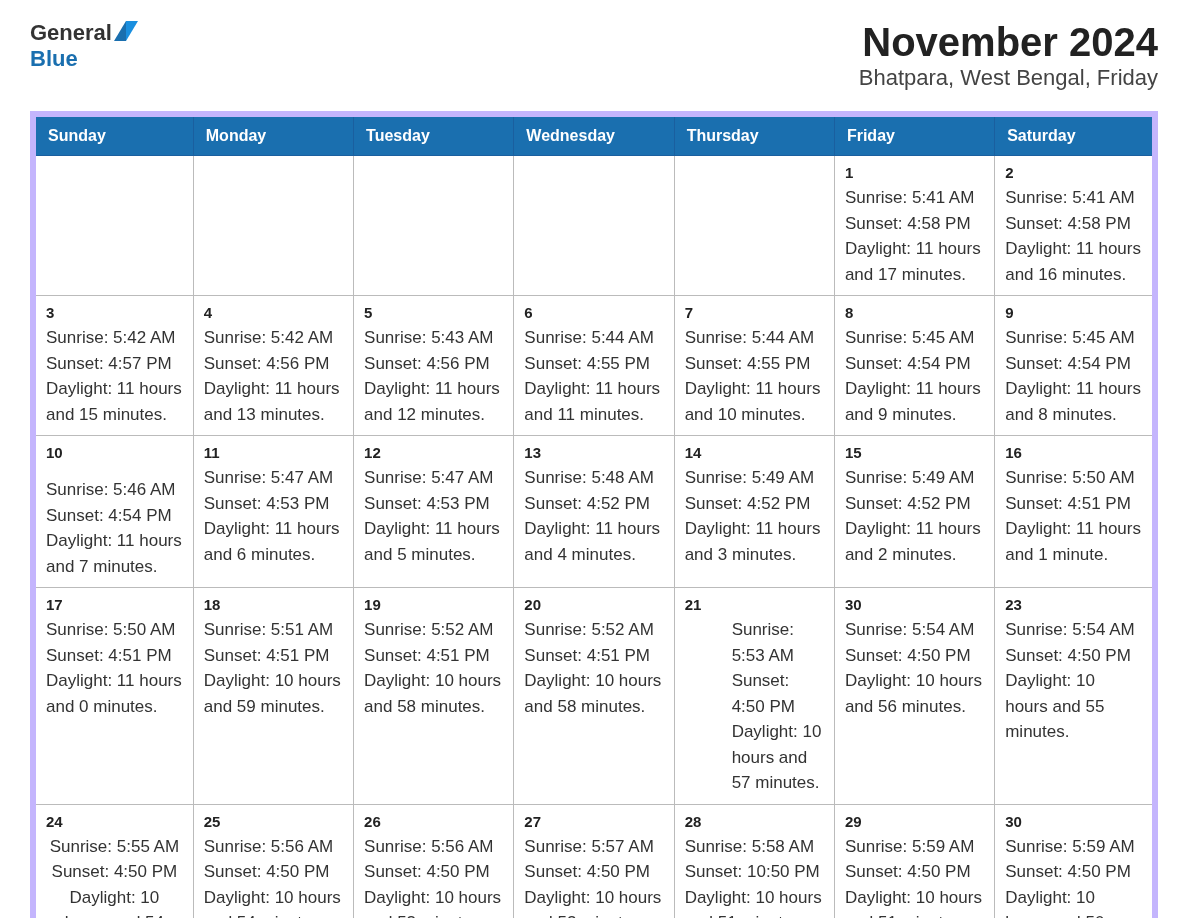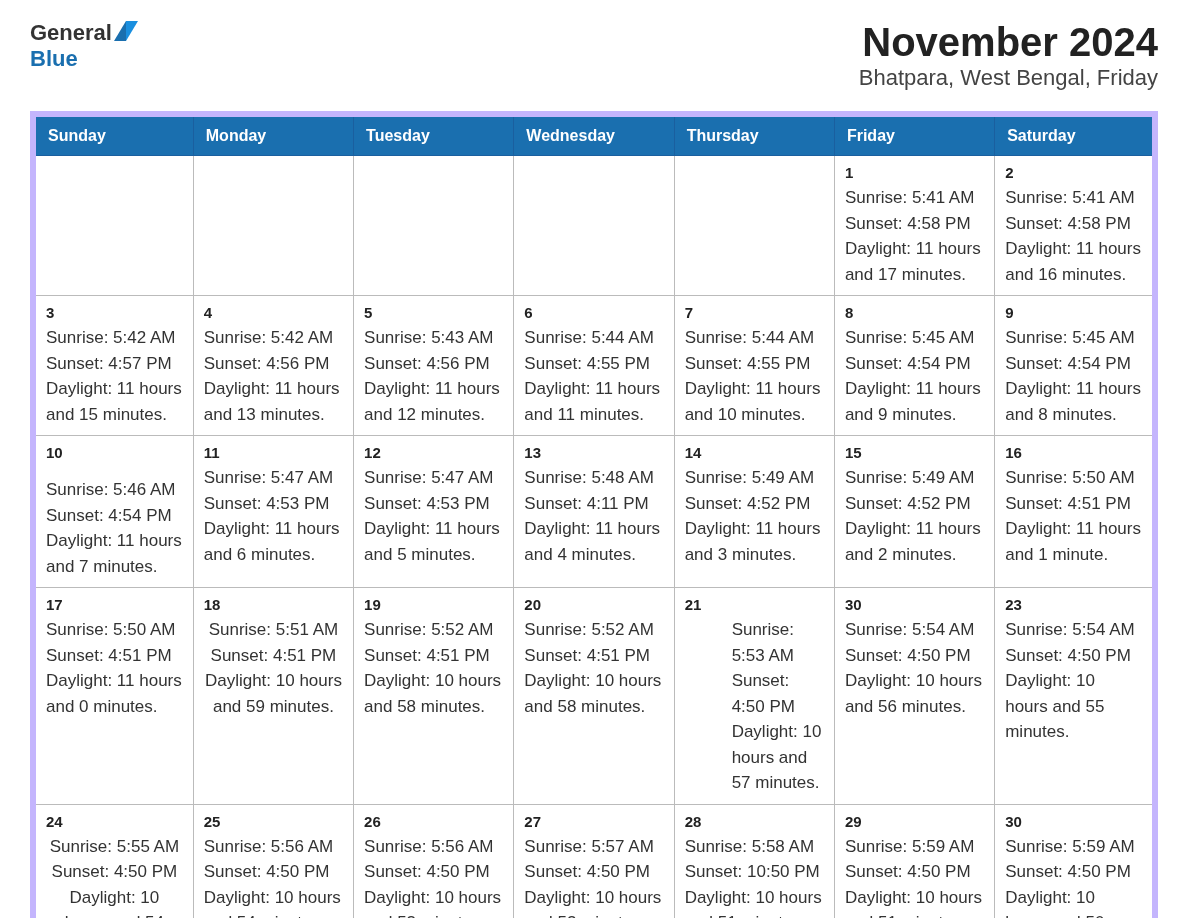--- a/index.html
+++ b/index.html
@@ -222,21 +222,21 @@
         </td>
         <td>
           <div class="day-number">12</div>
           <div class="day-info" style="white-space: pre-line;">Sunrise: 5:47 AM
 Sunset: 4:53 PM
 Daylight: 11 hours and 5 minutes.</div>
         </td>
         <td>
           <div class="day-number">13</div>
           <div class="day-info" style="white-space: pre-line;">Sunrise: 5:48 AM
-Sunset: 4:11 PM
+Sunset: 4:52 PM
 Daylight: 11 hours and 4 minutes.</div>
         </td>
         <td>
           <div class="day-number">14</div>
           <div class="day-info" style="white-space: pre-line;">Sunrise: 5:49 AM
 Sunset: 4:52 PM
 Daylight: 11 hours and 3 minutes.</div>
         </td>
         <td>
           <div class="day-number">15</div>
@@ -253,21 +253,21 @@
       </tr>
       <tr class="week-row">
         <td>
           <div class="day-number">17</div>
           <div class="day-info" style="white-space: pre-line;">Sunrise: 5:50 AM
 Sunset: 4:51 PM
 Daylight: 11 hours and 0 minutes.</div>
         </td>
         <td>
           <div class="day-number">18</div>
-          <div class="day-info" style="white-space: pre-line; text-align: center;">Sunrise: 5:51 AM
+          <div class="day-info" style="white-space: pre-line;">Sunrise: 5:51 AM
 Sunset: 4:51 PM
 Daylight: 10 hours and 59 minutes.</div>
         </td>
         <td>
           <div class="day-number">19</div>
           <div class="day-info" style="white-space: pre-line;">Sunrise: 5:52 AM
 Sunset: 4:51 PM
 Daylight: 10 hours and 58 minutes.</div>
         </td>
         <td>

